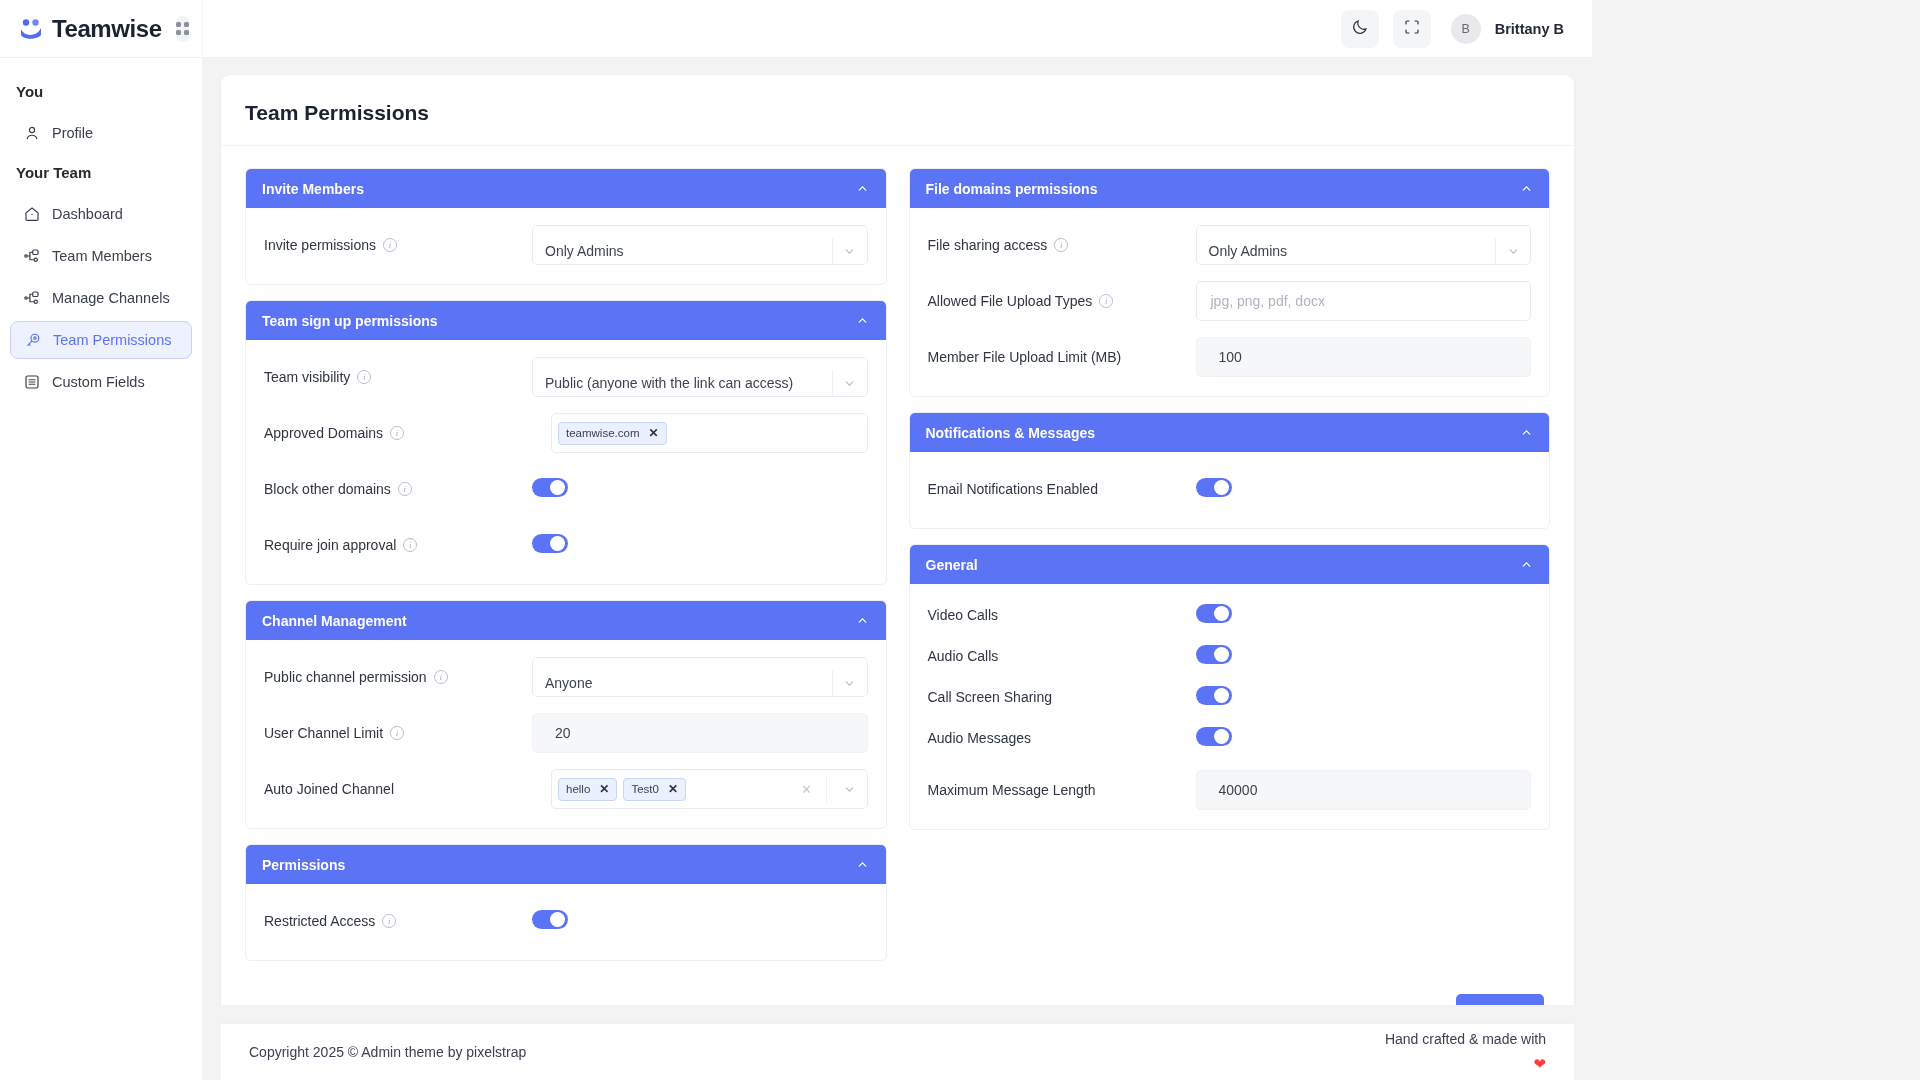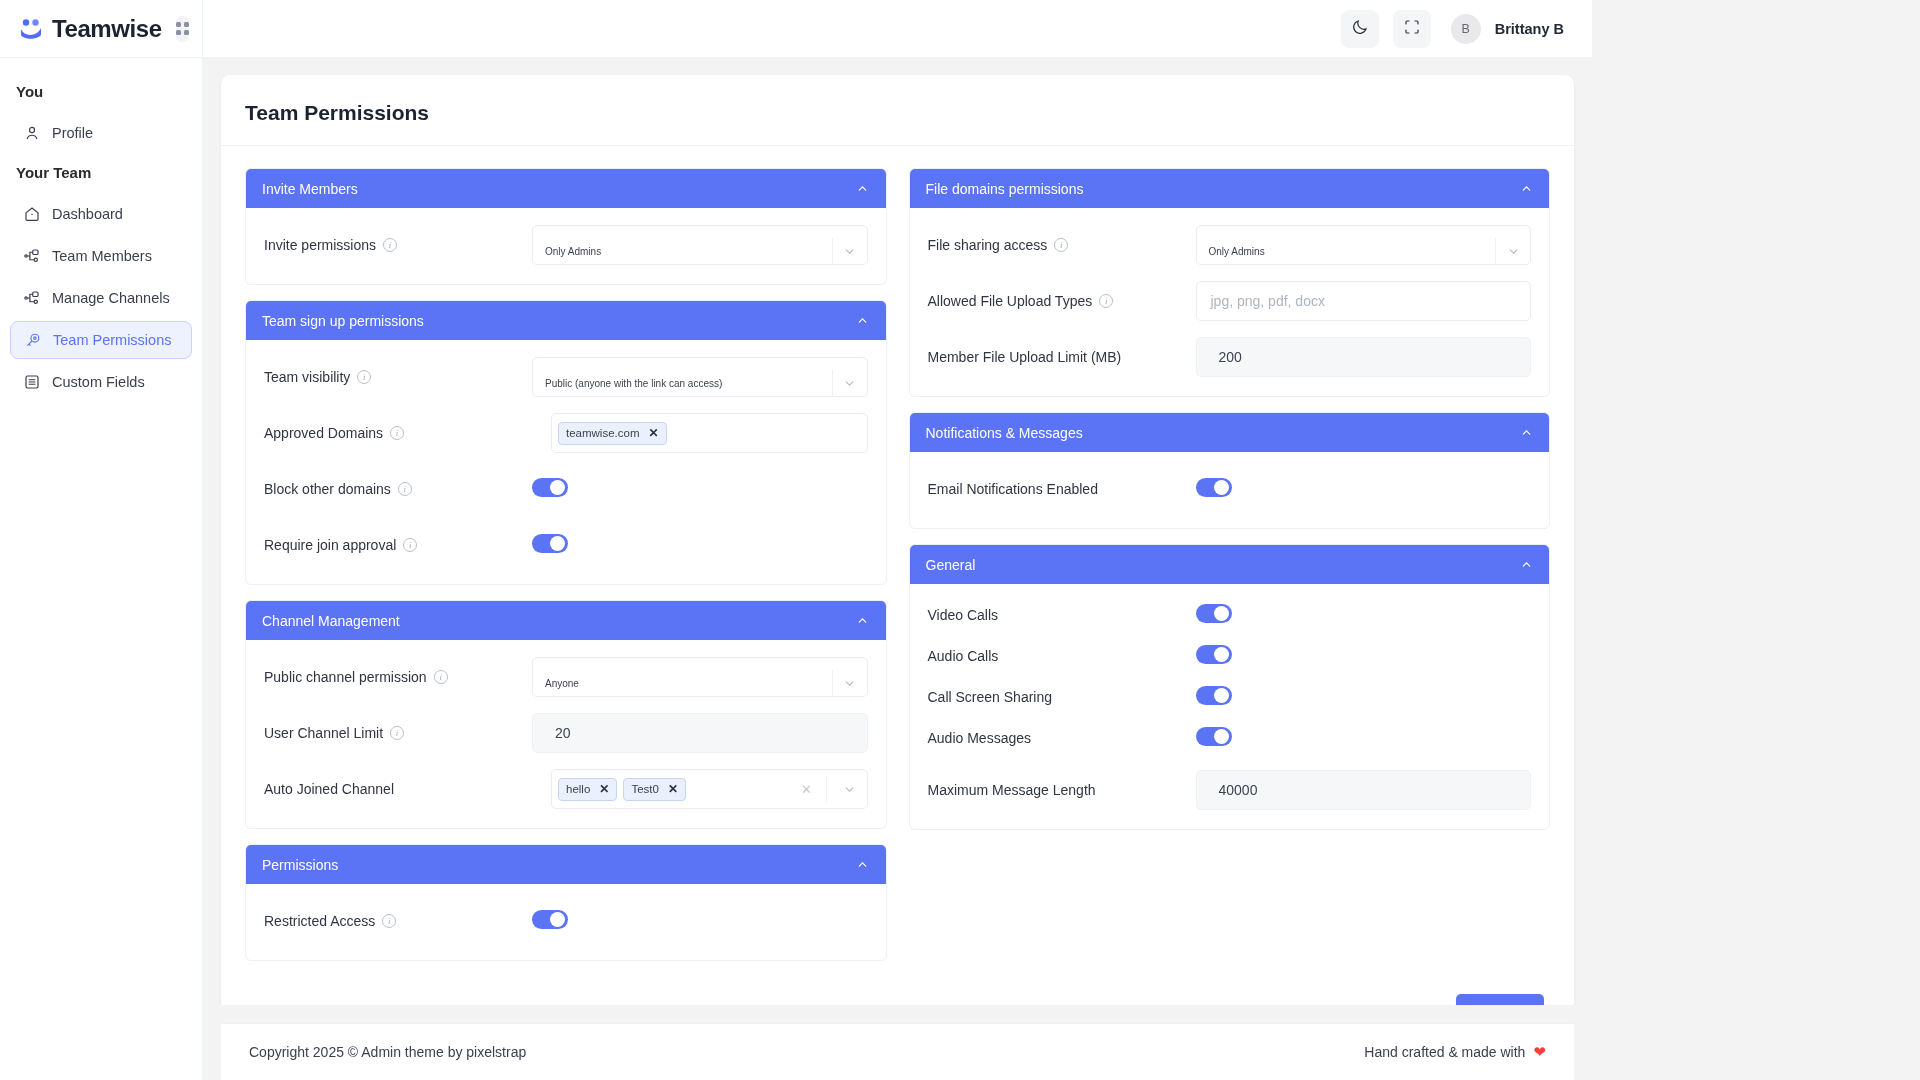--- a/index.html
+++ b/index.html
@@ -83,42 +83,42 @@
 
   .panel {
     border: 1px solid #eceff4; border-radius: 6px; margin-bottom: 15px;
     background: #fff; overflow: hidden;
   }
   .panel-head {
     background: #5b73f5; color: #fff; height: 39px;
     display: flex; align-items: center; justify-content: space-between;
     padding: 0 16px; cursor: pointer;
   }
-  .panel-head .t { font-size: 14px; font-weight: 400; }
+  .panel-head .t { font-size: 14px; font-weight: 700; }
   .chev { width: 14px; height: 14px; display:flex; align-items:center; justify-content:center; }
   .panel-body { padding: 16px 18px 18px 18px; }
 
   .row { display: flex; align-items: center; min-height: 42px; margin-bottom: 14px; }
   .row:last-child { margin-bottom: 0; }
   .row .lbl {
     flex: 0 0 268px; display: flex; align-items: center; gap: 7px;
     font-size: 14px; color: #2f3542; font-weight: 500;
   }
   .row .fld { flex: 1 1 auto; min-width: 0; }
 
   .info {
     width: 14px; height: 14px; border-radius: 50%; border: 1px solid #b9bfcb;
     color: #a6adba; font-size: 9px; line-height: 12px; text-align: center;
     font-family: "Liberation Serif", serif; font-style: italic; flex: 0 0 14px;
   }
 
   .select {
     height: 40px; border: 1px solid #e8ebf1; border-radius: 5px; background: #fff;
     display: flex; align-items: center; padding: 12px 0 0 12px;
-    font-size: 10px; color: #3c4250; cursor: pointer;
+    font-size: 14px; color: #3c4250; cursor: pointer;
   }
   .select .val { flex: 1; }
   .select .sep { width: 1px; height: 26px; background: #edeff4; }
   .select .arrow { width: 34px; display: flex; align-items: center; justify-content: center; }
 
   .input {
     height: 40px; border: 1px solid #e8ebf1; border-radius: 5px; background: #fff;
     display: flex; align-items: center; padding: 0 14px;
     font-size: 14px; color: #3c4250;
   }
@@ -156,21 +156,21 @@
     font-family: "Liberation Sans", sans-serif;
   }
 
   .footer {
     height: 57px; background: #fff; display: flex; align-items: center;
     justify-content: space-between; padding: 0 28px 0 28px;
     border-top: 1px solid #f0f0f0; margin: 18px 18px 0 18px;
     border-radius: 0;
   }
   .footer .left { font-size: 14px; color: #3b4150; }
-  .footer .right { font-size: 14px; color: #3b4150; display: flex; align-items: center; gap: 8px; }
+  .footer .right { font-size: 14px; color: #3b4150; display: flex; align-items: flex-end; gap: 8px; flex-direction: column; }
   .heart { color: #ff3b3b; font-size: 15px; }
 </style>
 </head>
 <body>
 
 <div class="app">
 
   <aside class="sidebar">
     <div class="logo-bar">
       <span class="logo-mark">
@@ -525,21 +525,21 @@
                     <div class="fld">
                       <div class="input placeholder">jpg, png, pdf, docx</div>
                     </div>
                   </div>
 
                   <div class="row">
                     <div class="lbl">
                       <span>Member File Upload Limit (MB)</span>
                     </div>
                     <div class="fld">
-                      <div class="input readonly">200</div>
+                      <div class="input readonly">100</div>
                     </div>
                   </div>
 
                 </div>
               </section>
 
               <section class="panel">
                 <div class="panel-head">
                   <span class="t">Notifications &amp; Messages</span>
                   <span class="chev">

